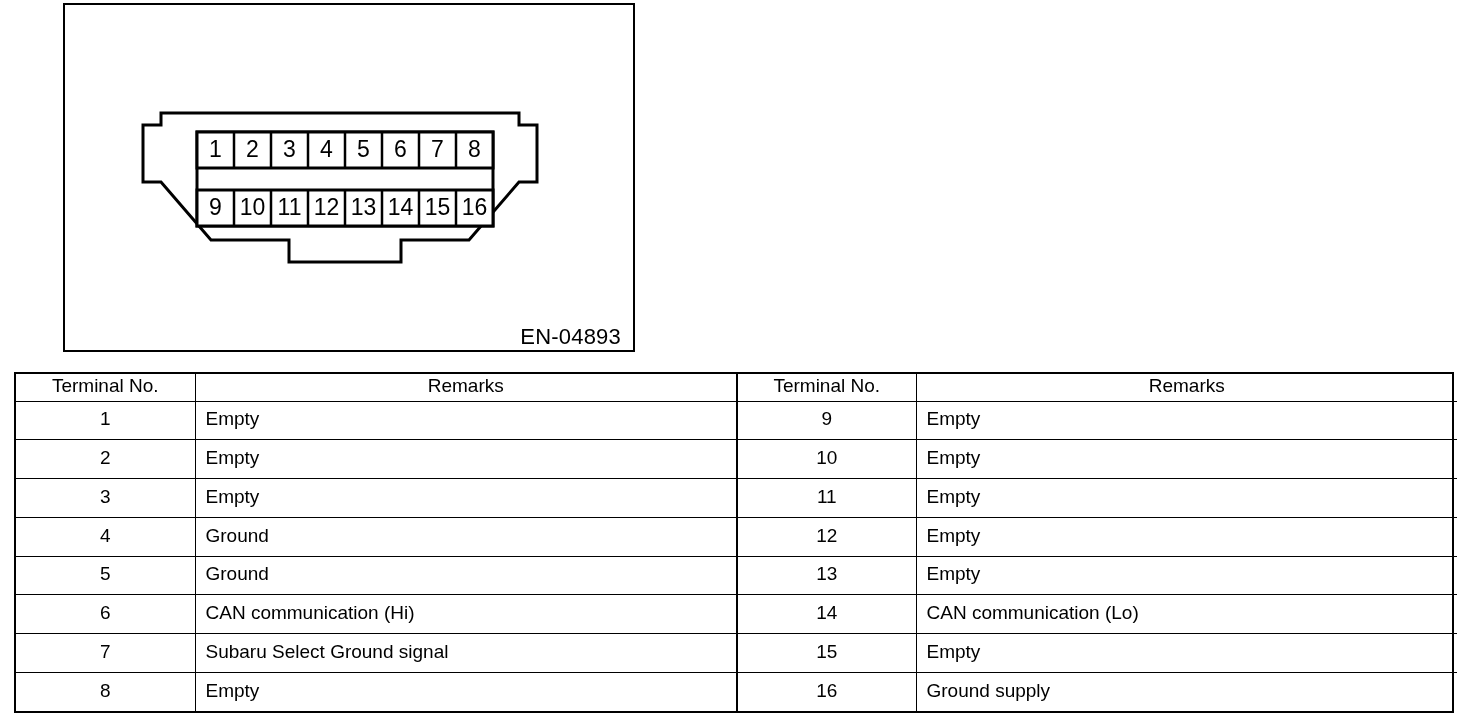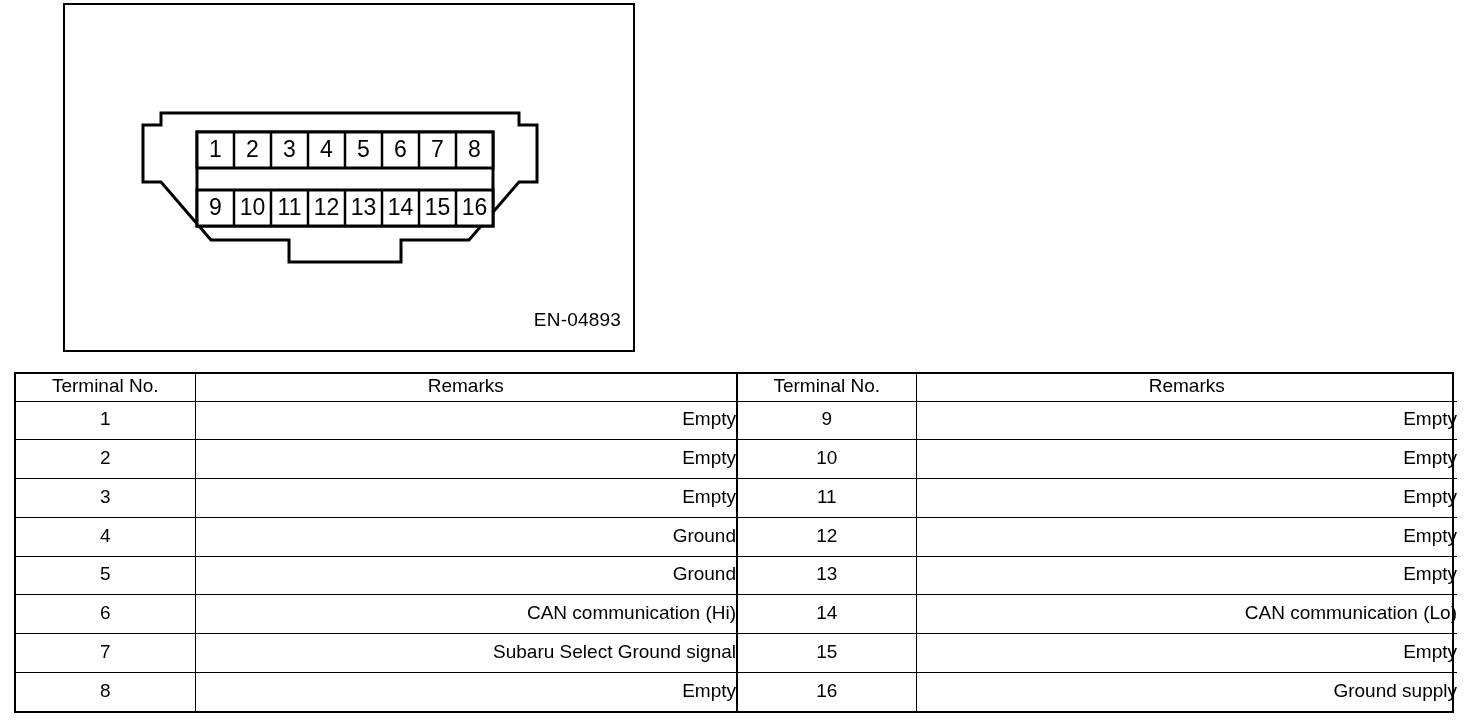--- a/index.html
+++ b/index.html
@@ -32,22 +32,22 @@
     position: absolute;
     left: 74px;
     top: 105px;
     width: 420px;
     height: 170px;
     display: block;
   }
   #figure-id {
     position: absolute;
     right: 12px;
-    bottom: 19px;
-    font-size: 19px;
+    bottom: 0;
+    font-size: 22px;
     letter-spacing: 0.2px;
     white-space: nowrap;
   }
 
   
   #tables-wrap {
     position: absolute;
     left: 14px;
     top: 372px;
     width: 1440px;
@@ -91,21 +91,21 @@
   }
   .col-term {
     width: 179px;
     text-align: center;
   }
   .col-remarks {
     width: 541px;
     text-align: center;
   }
   td.col-remarks {
-    text-align: right;
+    text-align: left;
     padding-left: 10px;
   }
 </style>
 </head>
 <body>
 
 <div id="figure-panel">
 
   <svg id="connector-svg" viewBox="0 0 420 170">
 

